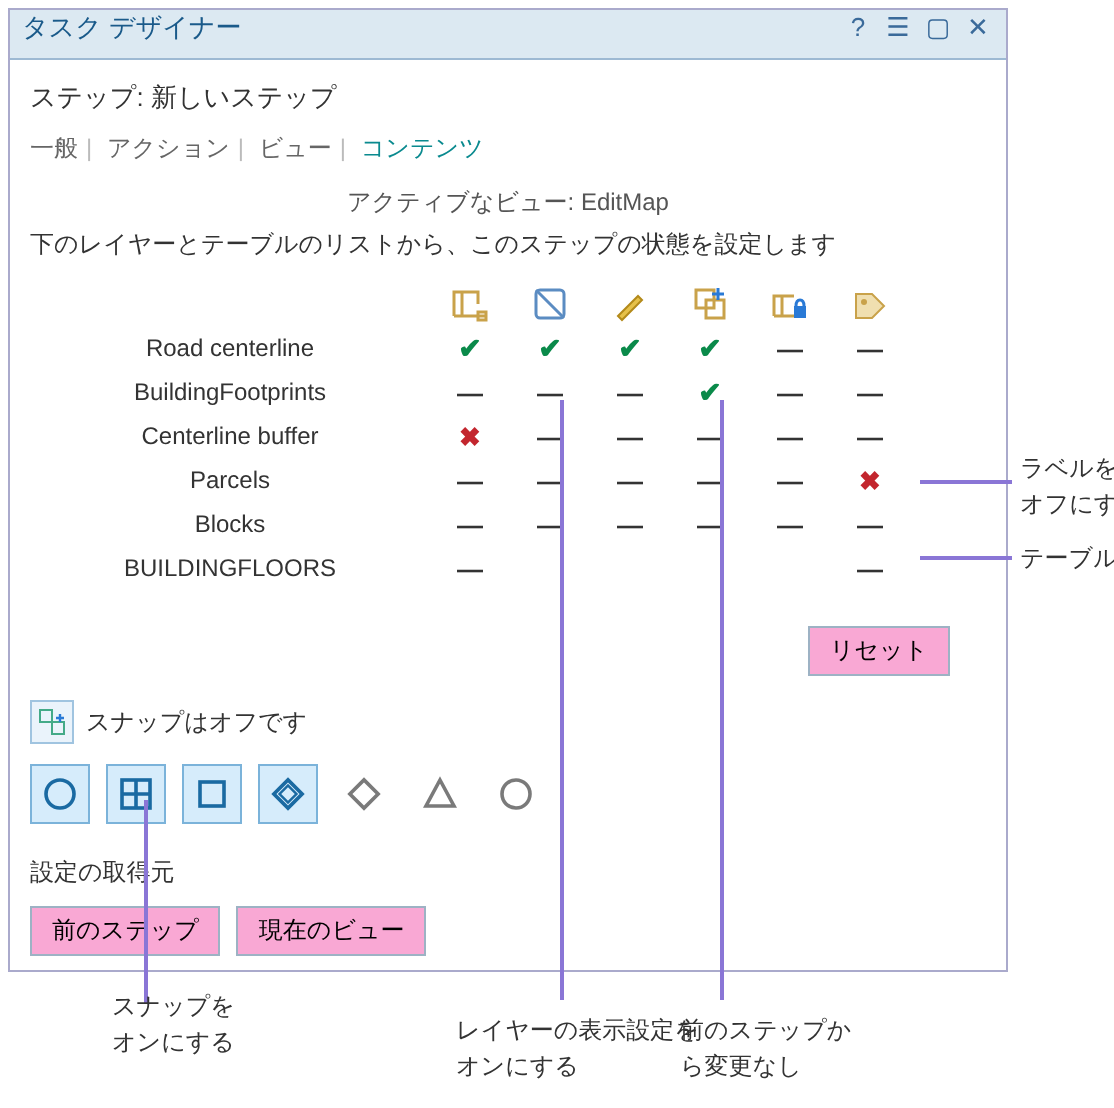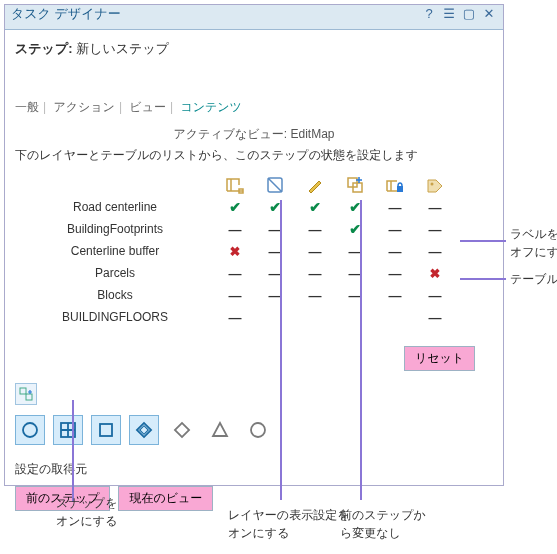--- a/index.html
+++ b/index.html
@@ -30,25 +30,24 @@
     color: #1a5a8a;
     font-size: 13px;
     font-weight: 500;
   }
   .titlebar .spacer { flex: 1; }
   .titlebar .tb-icon { width:16px; height:16px; margin-left:4px; display:flex; align-items:center; justify-content:center; color:#3a6a9a; cursor:pointer;}
   .step-row {
     padding: 10px 10px 4px 10px;
     font-size: 13px;
   }
-  .step-row b { font-weight: bold; }
+  .step-row b { font-weight: normal; }
   .tabs {
     padding: 4px 10px;
     color: #666;
-    margin-top: 33px;
   }
   .tabs span.sep { color:#bbb; margin:0 4px; }
   .tabs .active { color: #0a8a8f; font-weight: 500; }
   .sub {
     padding: 6px 10px 2px 10px;
     color: #555;
     text-align: center;
   }
   .desc {
     padding: 2px 10px 10px 10px;
@@ -269,20 +268,21 @@
   </div>
 
   <div class="snap-row">
     <div class="snap-icon">
       <svg width="14" height="14">
           <rect x="1" y="1" width="6" height="6" stroke="#4a8" fill="none"></rect>
           <rect x="7" y="7" width="6" height="6" stroke="#4a8" fill="none"></rect>
           <path d="M11 3 L11 7 M9 5 L13 5" stroke="#2a7ad6" stroke-width="1.2"></path>
         </svg>
     </div>
+    <span>スナップはオフです</span>
   </div>
 
   <div class="snap-shapes" id="shapes">
       <div class="shape-btn on">
         <svg width="20" height="20">
           <circle cx="10" cy="10" r="7" stroke="#1a6aa2" fill="none" stroke-width="1.8"></circle>
         </svg>
       </div>
       <div class="shape-btn on">
         <svg width="20" height="20">

